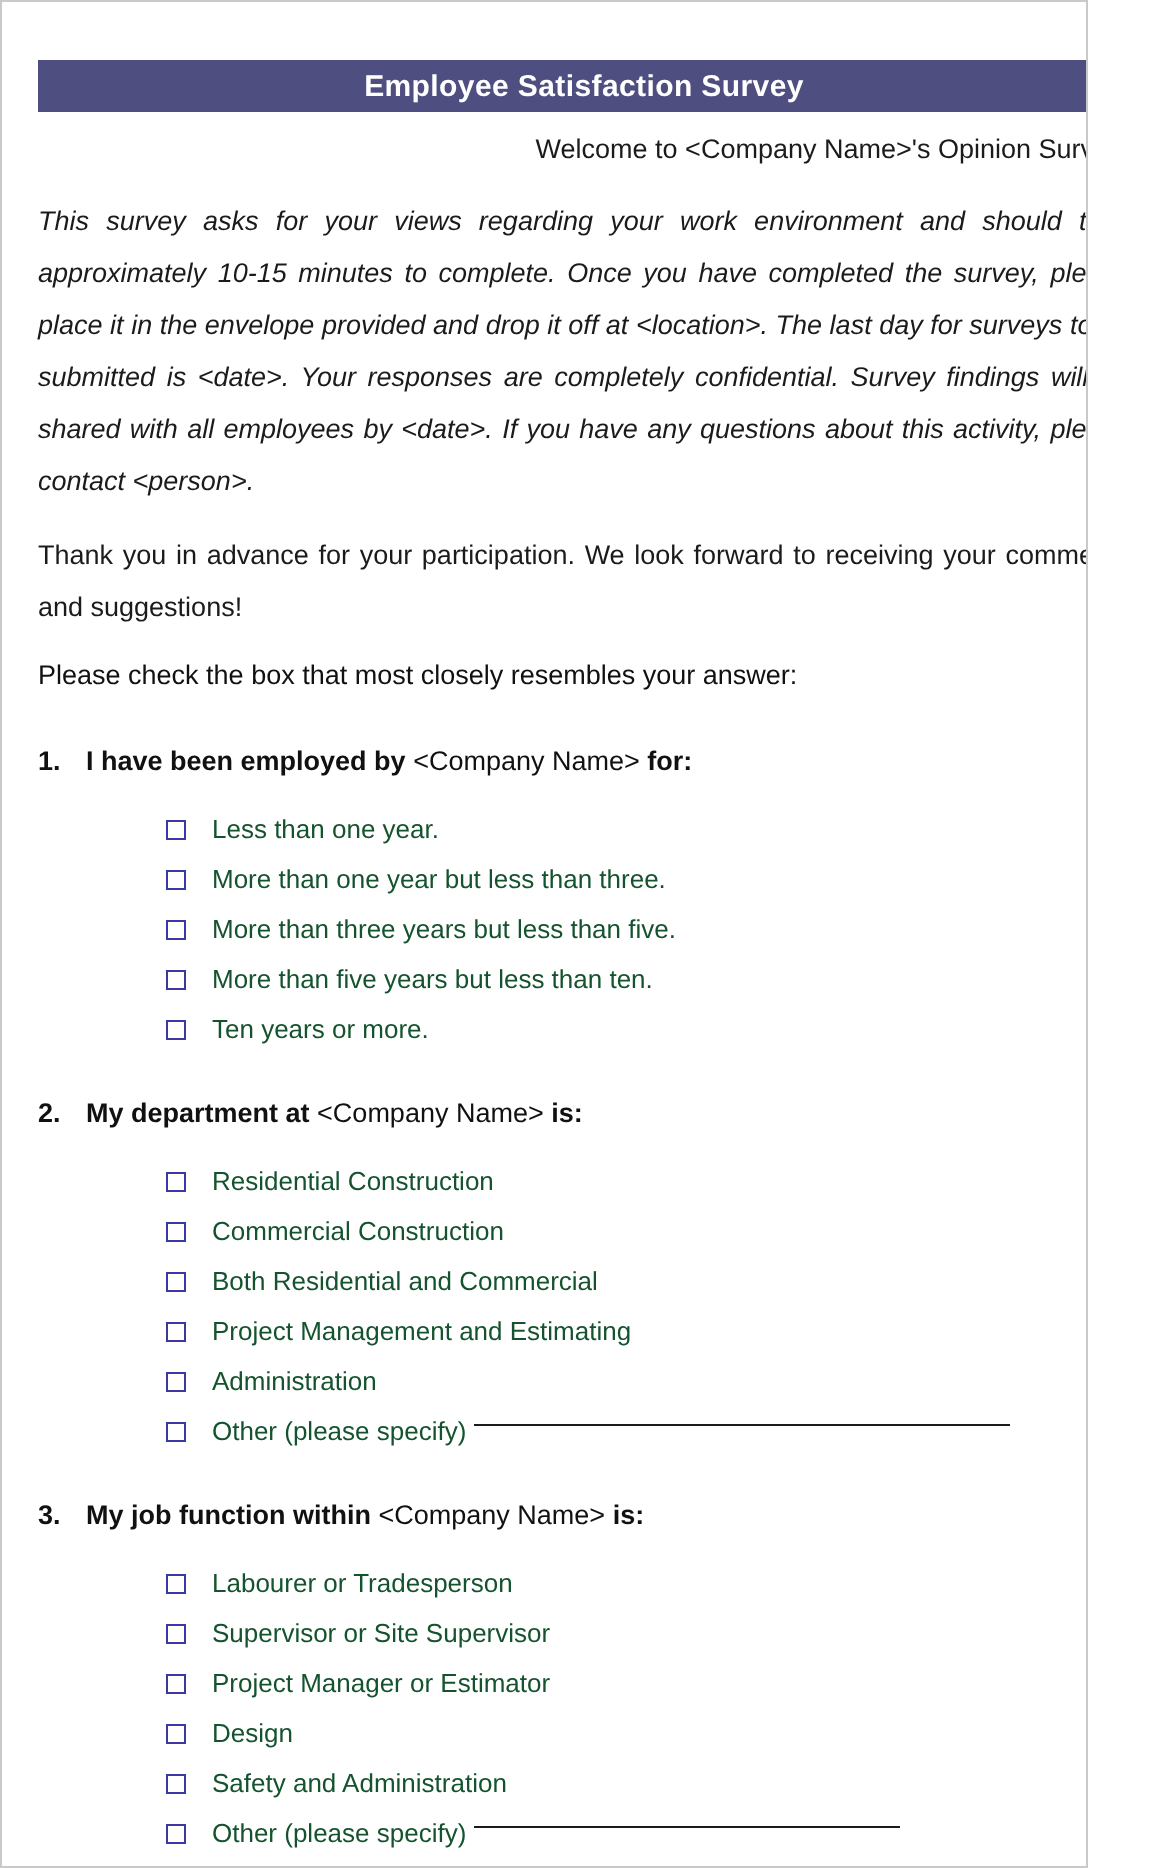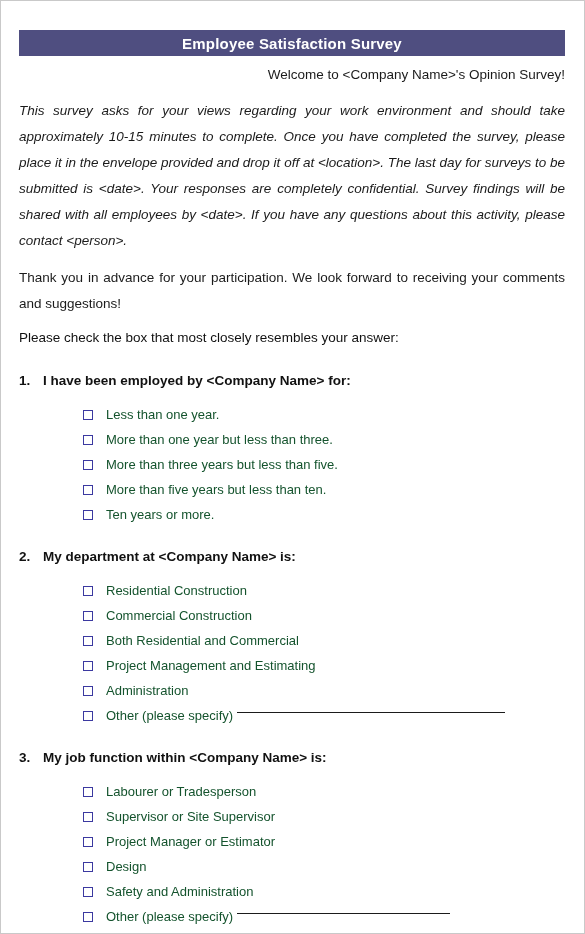--- a/index.html
+++ b/index.html
@@ -9,21 +9,21 @@
   }
   body {
     width: 585px;
     height: 934px;
     font-family: "Liberation Sans", sans-serif;
     -webkit-font-smoothing: antialiased;
   }
   .page {
     position: relative;
     box-sizing: border-box;
-    width: 585px;
+    width: 544px;
     height: 934px;
     background: #ffffff;
     border: 1px solid #c9c9c9;
     padding: 0;
     overflow: hidden;
   }
   .page-inner {
     position: absolute;
     left: 18px;
     top: 0;
@@ -90,21 +90,21 @@
     color: #111111;
     font-size: 13.5px;
     line-height: 20px;
   }
   .q-num {
     width: 24px;
     flex: 0 0 24px;
     font-weight: bold;
   }
   .q-text { font-weight: bold; }
-  .q-text .plain { font-weight: bold; }
+  .q-text .plain { font-weight: normal; }
 
   
   .options {
     margin-top: 11px;
     padding-left: 64px;
   }
   .option-row {
     display: flex;
     align-items: center;
     height: 25px;

